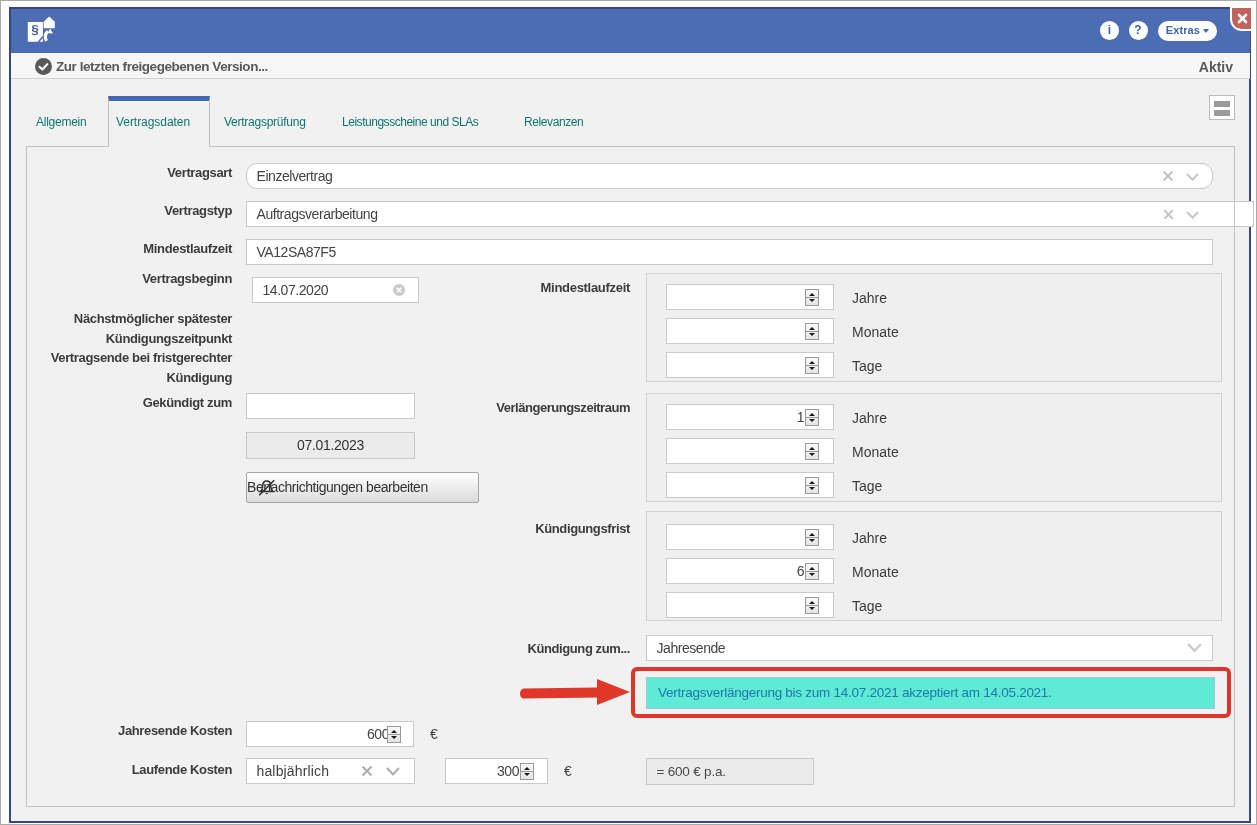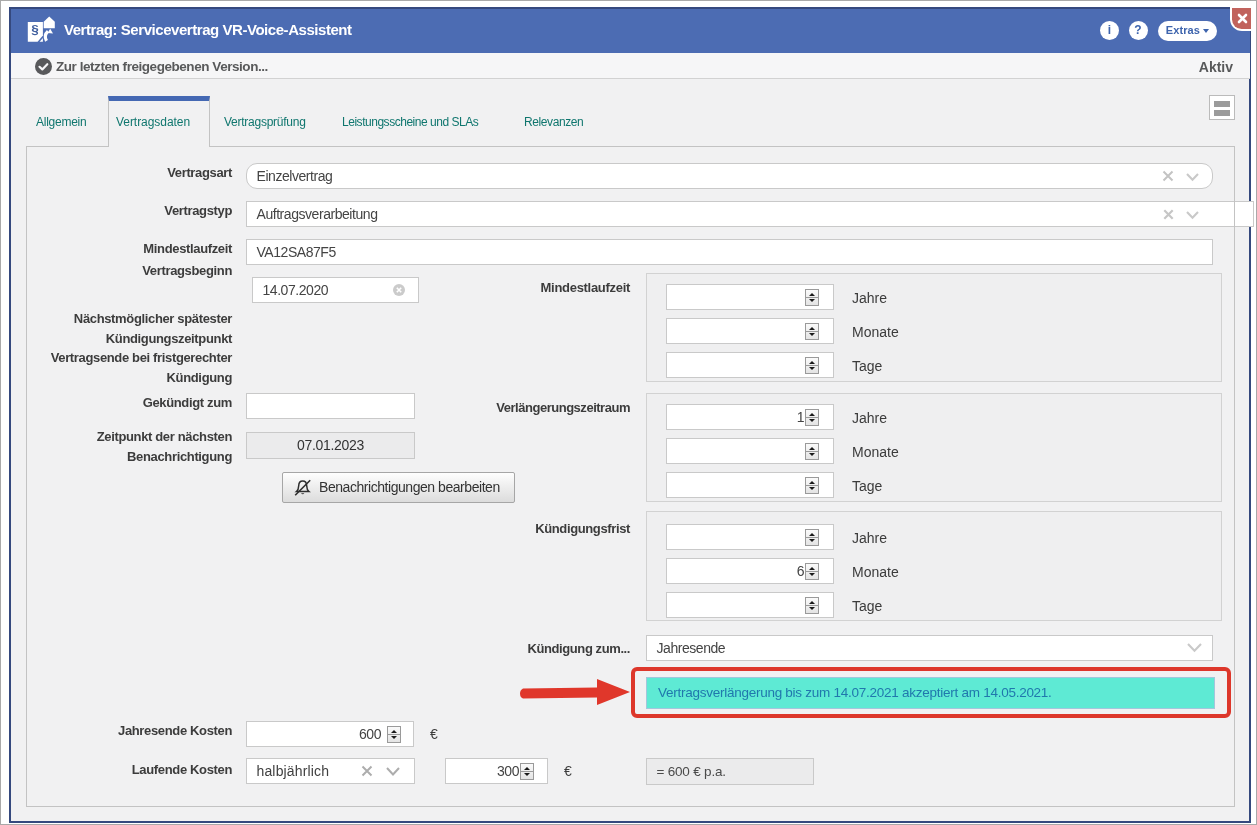--- a/index.html
+++ b/index.html
@@ -42,21 +42,20 @@
   <div id="hdr" class="abs"></div>
 
   <svg class="abs" style="left:26px; top:14px;" width="30" height="30" viewBox="0 0 30 30">
     <polygon points="0.8,6.9 15.9,6.9 15.9,20.6 10.6,26.8 0.8,26.8" fill="#fff"></polygon>
     <polygon points="12.6,26.8 15.9,23.1 15.9,26.8" fill="#fff"></polygon>
     <text x="7.9" y="19.2" font-size="13.5" font-weight="bold" fill="#41609f" text-anchor="middle" font-family="Liberation Sans">§</text>
     <polygon points="22.2,1.5 27.8,6.7 27.8,13.2 16.7,13.2 16.7,6.7" fill="#fff"></polygon>
     <path d="M19.5,25.9 C17.6,22.5 18.1,18.8 21.0,16.2" stroke="#fff" stroke-width="3.2" fill="none"></path>
     <polygon points="23.2,13.8 26.0,18.4 20.5,17.9" fill="#fff"></polygon>
   </svg>
-  <div id="ttl" class="abs">Vertrag: Servicevertrag VR-Voice-Assistent</div>
   <div class="abs circbtn" style="left:1099px; top:20px;">i</div>
   <div class="abs circbtn" style="left:1127.5px; top:20px;">?</div>
   <div id="extras" class="abs">Extras <span style="display:inline-block; width:0; height:0; border-left:3.5px solid transparent; border-right:3.5px solid transparent; border-top:4px solid #3d64ad; vertical-align:1px;"></span></div>
   <div id="closewhite" class="abs"></div>
   <div id="closebtn" class="abs">
     <svg style="left:6px; top:6px;" width="9" height="9" viewBox="0 0 9 9">
         <path d="M1,1 L8,8 M8,1 L1,8" stroke="#fff" stroke-width="2.6" stroke-linecap="round"></path>
       </svg>
   </div>
   <div id="statusbar" class="abs"></div>
@@ -93,38 +92,37 @@
   <svg class="abs" style="left:1162px; top:207.5px;" width="11" height="11" viewBox="0 0 11 11">
       <path d="M1.3,1.3 L9.7,9.7 M9.7,1.3 L1.3,9.7" stroke="#c6c6c6" stroke-width="2.2"></path>
     </svg>
   <svg class="abs" style="left:1185px; top:209.5px;" width="13" height="8" viewBox="0 0 13 8">
       <path d="M1,1 L6.5,6.8 L12,1" stroke="#c9c9c9" stroke-width="2.1" fill="none"></path>
     </svg>
 
   <div class="abs lbl" style="top:238px;">Mindestlaufzeit</div>
   <div class="abs inp" style="left:245px; top:238px; width:967px;">VA12SA87F5</div>
 
-  <div class="abs lbl" style="top:260px;">Vertragsbeginn</div>
+  <div class="abs lbl" style="top:268px;">Vertragsbeginn</div>
   <div class="abs inp" style="left:245px; top:276px; width:167px;margin-left:6px;">14.07.2020</div>
   <svg class="abs" style="left:392px; top:283px;" width="12" height="12" viewBox="0 0 12 12">
     <circle cx="6" cy="6" r="6" fill="#cbcbcb"></circle>
     <path d="M3.8,3.8 L8.2,8.2 M8.2,3.8 L3.8,8.2" stroke="#fff" stroke-width="1.6"></path>
   </svg>
 
   <div class="abs lbl" style="top:308px;">Nächstmöglicher spätester<br>Kündigungszeitpunkt</div>
 
   <div class="abs lbl" style="top:347px;">Vertragsende bei fristgerechter<br>Kündigung</div>
 
   <div class="abs lbl" style="top:392px;">Gekündigt zum</div>
   <div class="abs inp" style="left:245px; top:392px; width:169px;"></div>
 
-  <div class="abs lbl" style="top:426px;">Zeitpunkt der nächsten<br>Benachrichtigung</div>
   <div class="abs ro" style="left:245px; top:431px; width:169px;">07.01.2023</div>
 
-  <div class="abs" style="left:245px; top:471px; width:233px; height:31px; background:linear-gradient(#fefefe,#dcdcdc); border:1px solid #a6a6a6; border-radius:2px; font-size:14px; color:#333; text-align:left; padding-left:36px; line-height:29px; letter-spacing:-0.45px;margin-left:36px;">
+  <div class="abs" style="left:245px; top:471px; width:233px; height:31px; background:linear-gradient(#fefefe,#dcdcdc); border:1px solid #a6a6a6; border-radius:2px; font-size:14px; color:#333; text-align:left; line-height:29px; letter-spacing:-0.45px;">
     <svg style="position:absolute; top:6px; left:11px; overflow:visible;" width="18" height="18" viewBox="0 0 18 18">
       <path d="M8.7,2.0 C6.0,2.0 4.8,4.2 4.7,6.7 C4.6,9.6 3.8,11.4 2.5,12.5 L14.9,12.5 C13.6,11.4 12.8,9.6 12.7,6.7 C12.6,4.2 11.4,2.0 8.7,2.0 Z" fill="none" stroke="#2e2e2e" stroke-width="1.5"></path>
       <path d="M7.1,14.2 a1.7,1.7 0 0 0 3.2,0" fill="#2e2e2e"></path>
       <path d="M1.2,16.3 L16.2,1.3" stroke="#2e2e2e" stroke-width="1.6"></path>
     </svg>
     Benachrichtigungen bearbeiten
   </div>
 
   <div class="abs rlbl" style="top:279px; letter-spacing:-0.3px;">Mindestlaufzeit</div>
   <div class="abs panelbox" style="top:272px;"></div>
@@ -205,21 +203,21 @@
     </svg>
 
   <div class="abs" style="left:645px; top:676px; width:569px; height:32px; background:#5eead4; border:1px solid #a3c6dc; font-size:13.5px; color:#2078ad; line-height:30px; padding-left:11px; letter-spacing:-0.26px;">Vertragsverlängerung bis zum 14.07.2021 akzeptiert am 14.05.2021.</div>
   <div class="abs" style="left:630px; top:666px; width:600px; height:51px; border:4px solid #dd372b; border-radius:6px; z-index:5;"></div>
   <svg class="abs" style="left:518px; top:675px;" width="112" height="32" viewBox="0 0 112 32">
     <path d="M4,12.5 L78,11.5 L78,3 L111,16 L78,29 L78,21.5 L4,22.5 Z" fill="#e0372b"></path>
     <path d="M4,12.5 Q1,14 1,17.5 Q1,21.5 4,22.5 Z" fill="#e0372b"></path>
   </svg>
 
   <div class="abs lbl" style="top:720px;">Jahresende Kosten</div>
-  <div class="abs inp num" style="left:245px; top:720px; width:168px; padding-right:32px;">600</div>
+  <div class="abs inp num" style="left:245px; top:720px; width:168px; padding-right:24px;">600</div>
   <div class="abs spin" style="left:386px; top:724.5px;">
       <span class="tu"></span>
       <span class="mid"></span>
       <span class="td"></span>
     </div>
   <div class="abs unit" style="left:429px; top:725px; font-size:14px;">€</div>
 
   <div class="abs lbl" style="top:759px;">Laufende Kosten</div>
   <div class="abs inp" style="left:245px; top:756.5px; width:169px; letter-spacing:0.15px; color:#3f3f3f;">halbjährlich</div>
   <svg class="abs" style="left:360px; top:764px;" width="12" height="12" viewBox="0 0 12 12">

